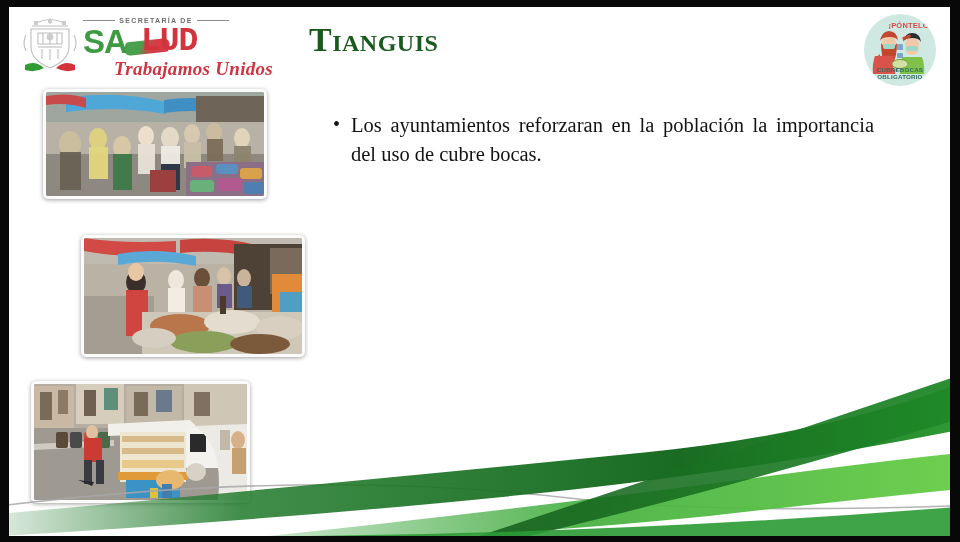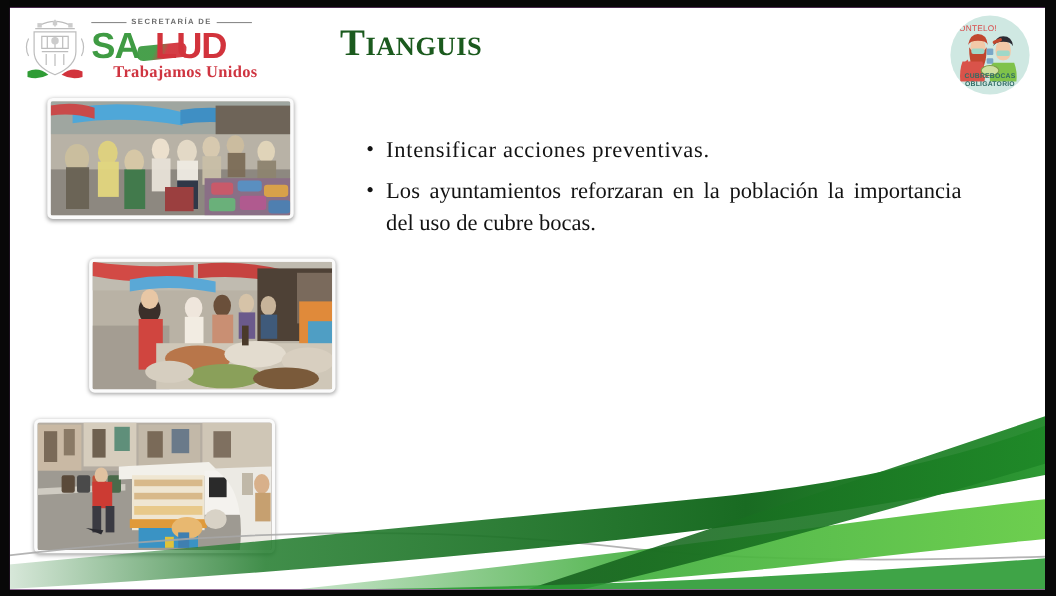--- a/index.html
+++ b/index.html
@@ -99,44 +99,45 @@
     font-family: "Liberation Sans", sans-serif;
     font-weight: 700;
     font-size: 33px;
     color: #3f9b43;
     letter-spacing: -1px;
   }
   #salud-word .lud {
     position: absolute;
     left: 58px;
     top: 0;
-    font-family: Liberation Sans, sans-serif;
+    font-family: Liberation Mono, monospace;
     font-weight: 700;
     font-size: 33px;
     color: #d2333c;
     letter-spacing: -1px;
   }
   #salud-word .swoosh {
     position: absolute;
     left: 42px;
     top: 17px;
     width: 44px;
     height: 14px;
     background: linear-gradient(100deg, #3f9b43 0%, #3f9b43 35%, #d2333c 60%, #d2333c 100%);
     transform: skewX(-18deg) rotate(-6deg);
     border-radius: 2px 8px 2px 8px;
     opacity: 0.95;
   }
   #trabajamos {
     position: absolute;
     top: 41px;
-    left: 20px;
+    left: 31px;
     font-family: "Liberation Serif", serif;
-    font-weight: 700;
-    font-size: 15px;
+    font-style: italic;
+    font-weight: 700;
+    font-size: 19px;
     color: #cf3440;
     letter-spacing: 0.3px;
     white-space: nowrap;
   }
 
   
   #slide-title {
     position: absolute;
     left: 300px;
     top: 14px;
@@ -158,25 +159,26 @@
     top: 7px;
     width: 72px;
     height: 72px;
     border-radius: 50%;
     background: #cfe8e2;
     overflow: hidden;
   }
   #badge-top-text {
     position: absolute;
     top: 7px;
-    left: 0;
+    left: 10px;
     width: 72px;
+    text-align: center;
     font-family: "Liberation Sans", sans-serif;
     font-size: 7.5px;
-    font-weight: 400;
+    font-weight: 700;
     color: #d94a4a;
     letter-spacing: 0.2px;
   }
   #badge-bottom-text {
     position: absolute;
     bottom: 5px;
     left: 0;
     width: 72px;
     text-align: center;
     font-family: "Liberation Sans", sans-serif;
@@ -454,23 +456,20 @@
         <path d="M160 42 q30 18 24 74 l29 0 l0 -76 z" fill="#eceae4"></path>
         <rect x="186" y="46" width="10" height="20" fill="#c0b8a8"></rect>
         <ellipse cx="204" cy="56" rx="7" ry="9" fill="#d8b08a"></ellipse>
         <rect x="198" y="64" width="14" height="26" fill="#c6a070"></rect>
       </svg>
     </div>
 
     <div id="bullet-list">
 
 
-      <div class="bullet" id="bullet-intensificar">
-        <span class="tail">Intensificar acciones preventivas.</span>
-      </div>
 
       <div class="bullet" id="bullet-ayuntamientos">
         <span class="tail">Los ayuntamientos reforzaran en la población la importancia del uso de cubre bocas.</span>
       </div>
     </div>
 
     <svg id="ribbons" viewBox="0 0 941 180" preserveAspectRatio="none">
       <defs>
         <linearGradient id="gDark" x1="0" y1="0" x2="1" y2="0">
           <stop offset="0" stop-color="#1f7a2a" stop-opacity="0.15"></stop>

